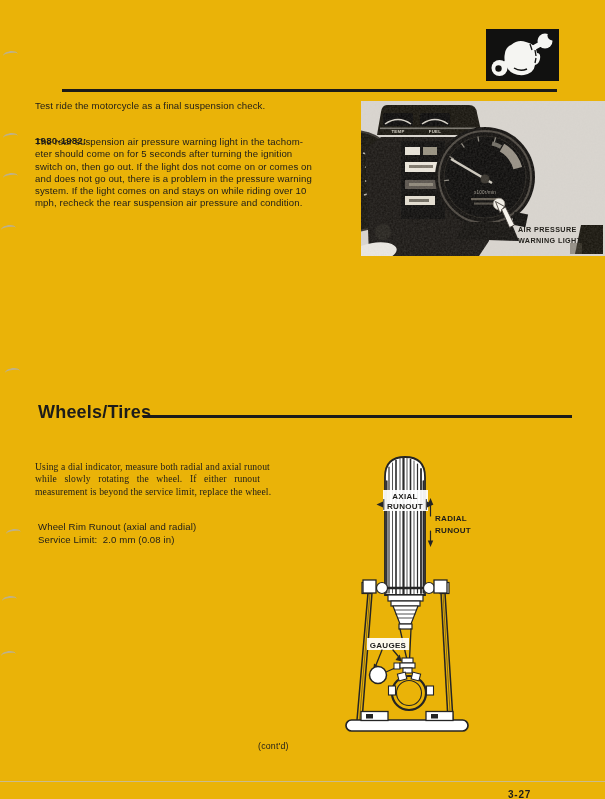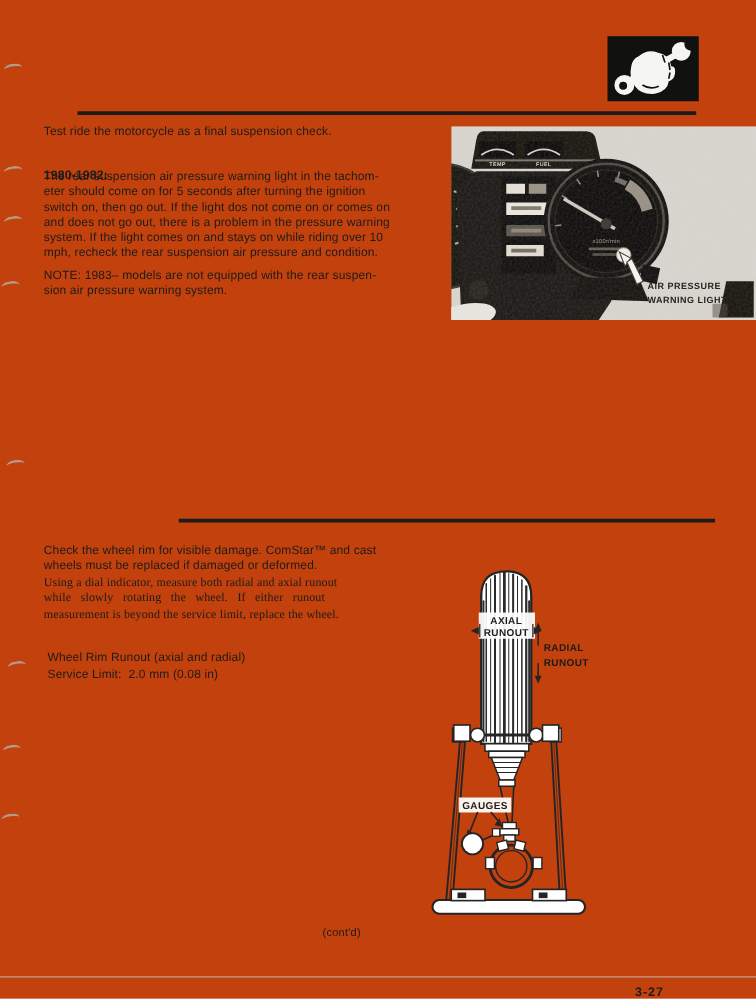--- a/index.html
+++ b/index.html
@@ -1,18 +1,18 @@
 <!DOCTYPE html>
 <html><head>
 <meta charset="utf-8">
 <style>
   html,body{margin:0;padding:0;background:#e8e8e8;}
   .page{
     position:relative;width:605px;height:799px;margin:0 auto;
-    background:#c2410c;overflow:hidden;
+    background:#eab308;overflow:hidden;
     font-family:"Liberation Sans", sans-serif;color:#1d1c1a;
   }
   .abs{position:absolute;}
   
   .logo-box{left:486px;top:29px;width:73px;height:52px;background:#111110;}
   .header-rule{left:62px;top:89px;width:495px;height:3px;background:#1c1b19;}
   
   .txt{white-space:pre-wrap;margin:0;font-size:9.6px;line-height:12.3px;letter-spacing:.12px;}
   .intro{left:35px;top:100px;width:280px;}
   .years{left:35px;top:135px;font-weight:bold;font-size:9.8px;}
@@ -70,22 +70,20 @@
   <span class="mark" style="left:1px;top:651px;"></span>
 
   <p class="abs txt intro">Test ride the motorcycle as a final suspension check.</p>
   <p class="abs txt years">1980-1982:</p>
   <p class="abs txt para">The rear suspension air pressure warning light in the tachom-
 eter should come on for 5 seconds after turning the ignition
 switch on, then go out. If the light dos not come on or comes on
 and does not go out, there is a problem in the pressure warning
 system. If the light comes on and stays on while riding over 10
 mph, recheck the rear suspension air pressure and condition.</p>
-  <p class="abs txt note">NOTE: 1983– models are not equipped with the rear suspen-
-sion air pressure warning system.</p>
 
   <div class="abs photo">
     <svg width="245" height="155" viewBox="0 0 245 155">
       <defs>
         <filter id="grain" x="0" y="0" width="100%" height="100%">
           <feTurbulence type="fractalNoise" baseFrequency="0.55" numOctaves="2" stitchTiles="stitch" result="n"></feTurbulence>
           <feColorMatrix in="n" type="matrix" values="0 0 0 0 0.58  0 0 0 0 0.56  0 0 0 0 0.52  0 0 0 0.5 0"></feColorMatrix>
         </filter>
       </defs>
       <rect x="0" y="0" width="245" height="155" fill="#dad6d0"></rect>
@@ -137,23 +135,22 @@
 
       <rect x="0" y="0" width="245" height="155" filter="url(#grain)" opacity=".38"></rect>
 
       <polygon points="134.5,100.5 143.5,105.5 139,112" fill="#f6f3ec" stroke="#45403a" stroke-width=".9"></polygon>
       <polygon points="140.5,108.5 144.5,106 153.5,124 148.5,126.5" fill="#f6f3ec" stroke="#45403a" stroke-width=".9"></polygon>
       <text class="photolabel" x="157" y="130.5">AIR PRESSURE</text>
       <text class="photolabel" x="157" y="141.5">WARNING LIGHT</text>
     </svg>
   </div>
 
+  <h2 class="abs wheels-h">Wheels/Tires</h2>
   <div class="abs section-rule"></div>
-  <p class="abs txt p1">Check the wheel rim for visible damage. ComStar™ and cast
-wheels must be replaced if damaged or deformed.</p>
   <p class="abs txt p2">Using a dial indicator, measure both radial and axial runout
 while   slowly   rotating   the   wheel.   If   either   runout
 measurement is beyond the service limit, replace the wheel.</p>
   <p class="abs txt spec">Wheel Rim Runout (axial and radial)
 Service Limit:  2.0 mm (0.08 in)</p>
 
   <div class="abs figure">
     <svg width="250" height="300" viewBox="0 0 250 300" stroke-linecap="round">
 
       <path d="M52,152 L52,34 Q52,14 72,14 Q92,14 92,34 L92,152 Z" fill="#ffffff" stroke="#242424" stroke-width="1.8"></path>

